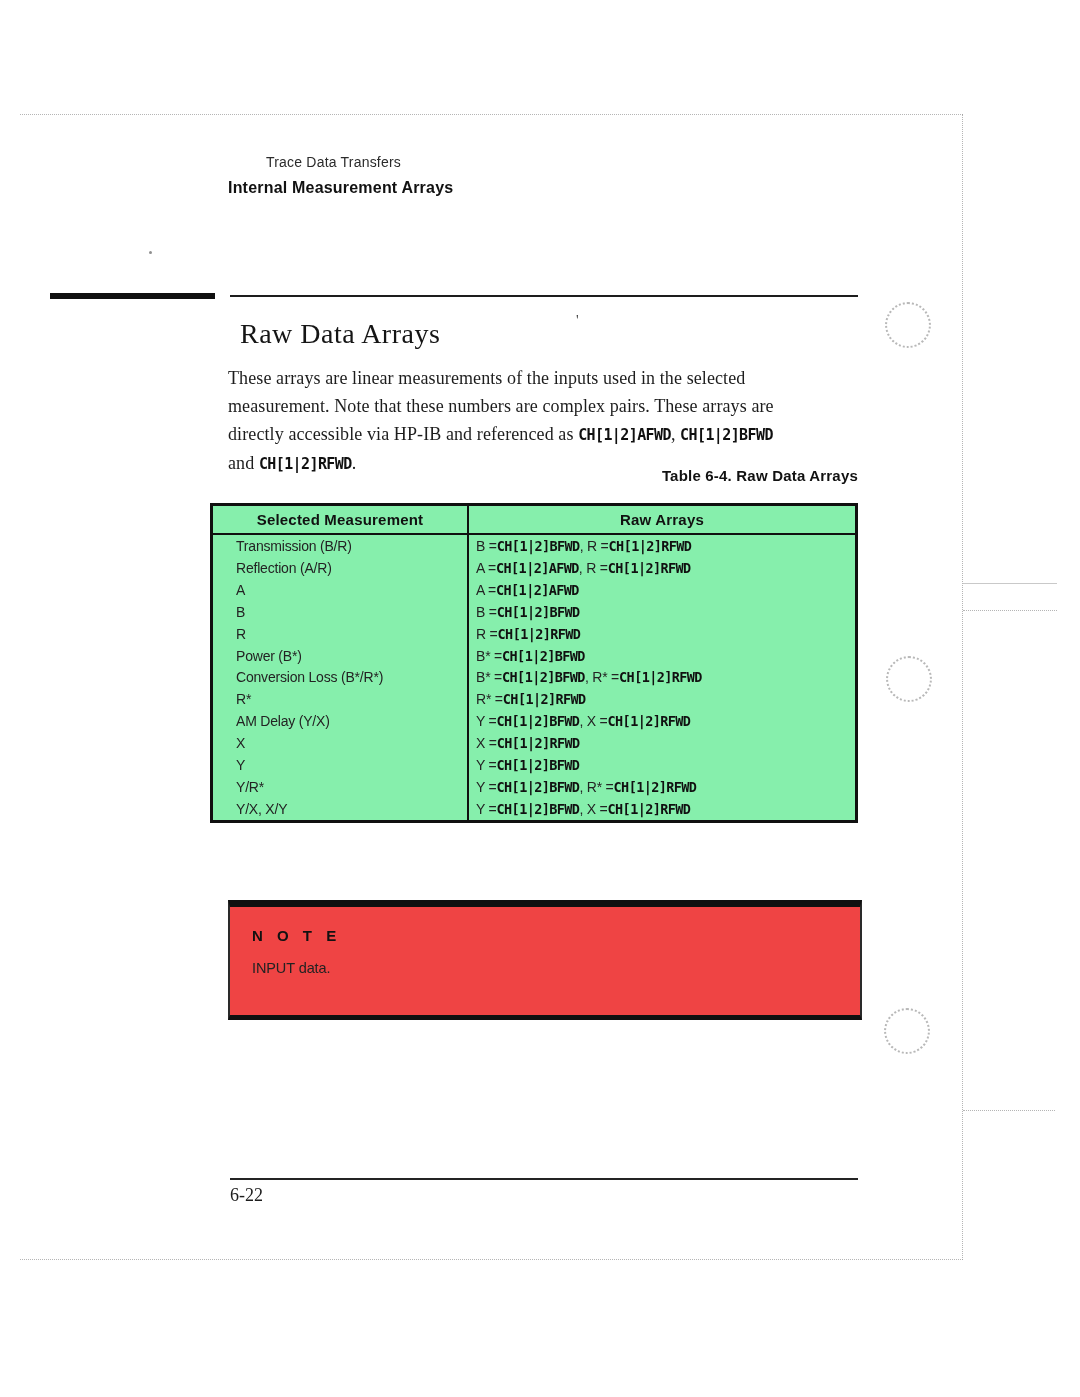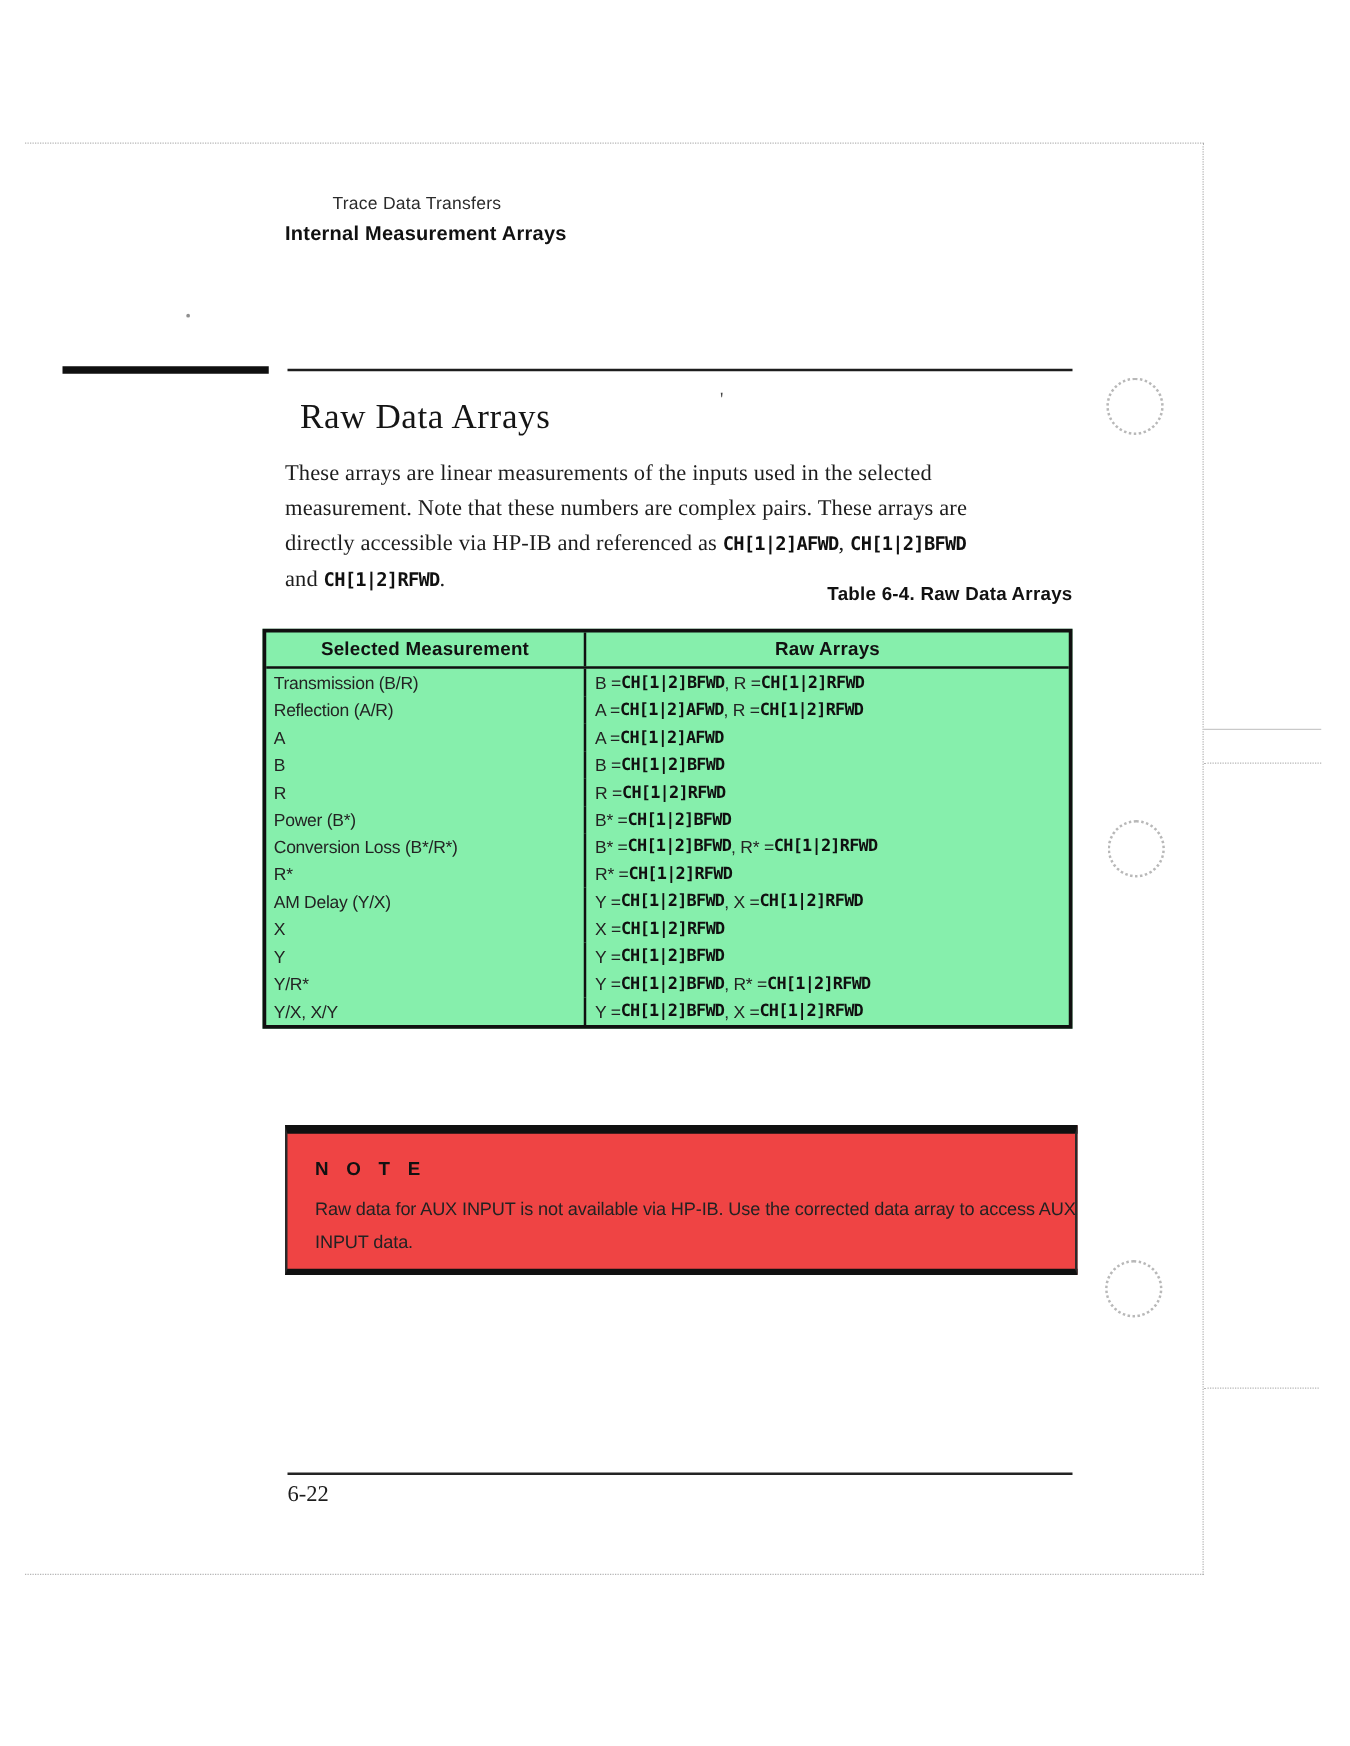--- a/index.html
+++ b/index.html
@@ -71,21 +71,21 @@
     display: flex; height: 27px; border-bottom: 2px solid #101010; flex: none;
   }
   .th { display: flex; align-items: center; justify-content: center;
         font-size: 15px; font-weight: bold; color: #111; letter-spacing: .2px; box-sizing: border-box; }
   .th-left  { width: 256px; border-right: 2px solid #101010; }
   .th-right { flex: 1; }
   .tbody { flex: 1; display: flex; flex-direction: column; }
   .trow { flex: 1; display: flex; }
   .tcell { display: flex; align-items: center; box-sizing: border-box;
            font-size: 14px; color: #232323; letter-spacing: -0.2px; white-space: nowrap; }
-  .tcell.left  { width: 256px; border-right: 2px solid #101010; padding-left: 6px; }
+  .tcell.left  { width: 256px; border-right: 2px solid #101010; padding-left: 23px; }
   .tcell.right { flex: 1; padding-left: 7px; }
   .tcell .code { font-size: 13.5px; }
 
   
   .note-box {
     left: 228px; top: 900px; width: 634px; height: 120px; box-sizing: border-box;
     border-top: 7px solid #101010; border-bottom: 5px solid #101010;
     border-left: 2px solid #2a2a2a; border-right: 2px solid #2a2a2a;
     background: #ef4444;
   }
@@ -190,19 +190,18 @@
       <div class="trow">
         <div class="tcell left">Y/X, X/Y</div>
         <div class="tcell right codify">Y = <span class="code">CH[1|2]BFWD</span>, X = <span class="code">CH[1|2]RFWD</span></div>
       </div>
     </div>
 </div>
 
 <div class="abs note-box">
   <div class="note-label">N O T E</div>
   <div class="note-text">
-    <div class="note-line">Raw data for AUX INPUT is not available via HP-IB. Use the corrected data array to access AUX</div>
     <div class="note-line">INPUT data.</div>
   </div>
 </div>
 
 <div class="abs footer-rule"></div>
 <div class="abs page-number">6-22</div>
 
 </body></html>

